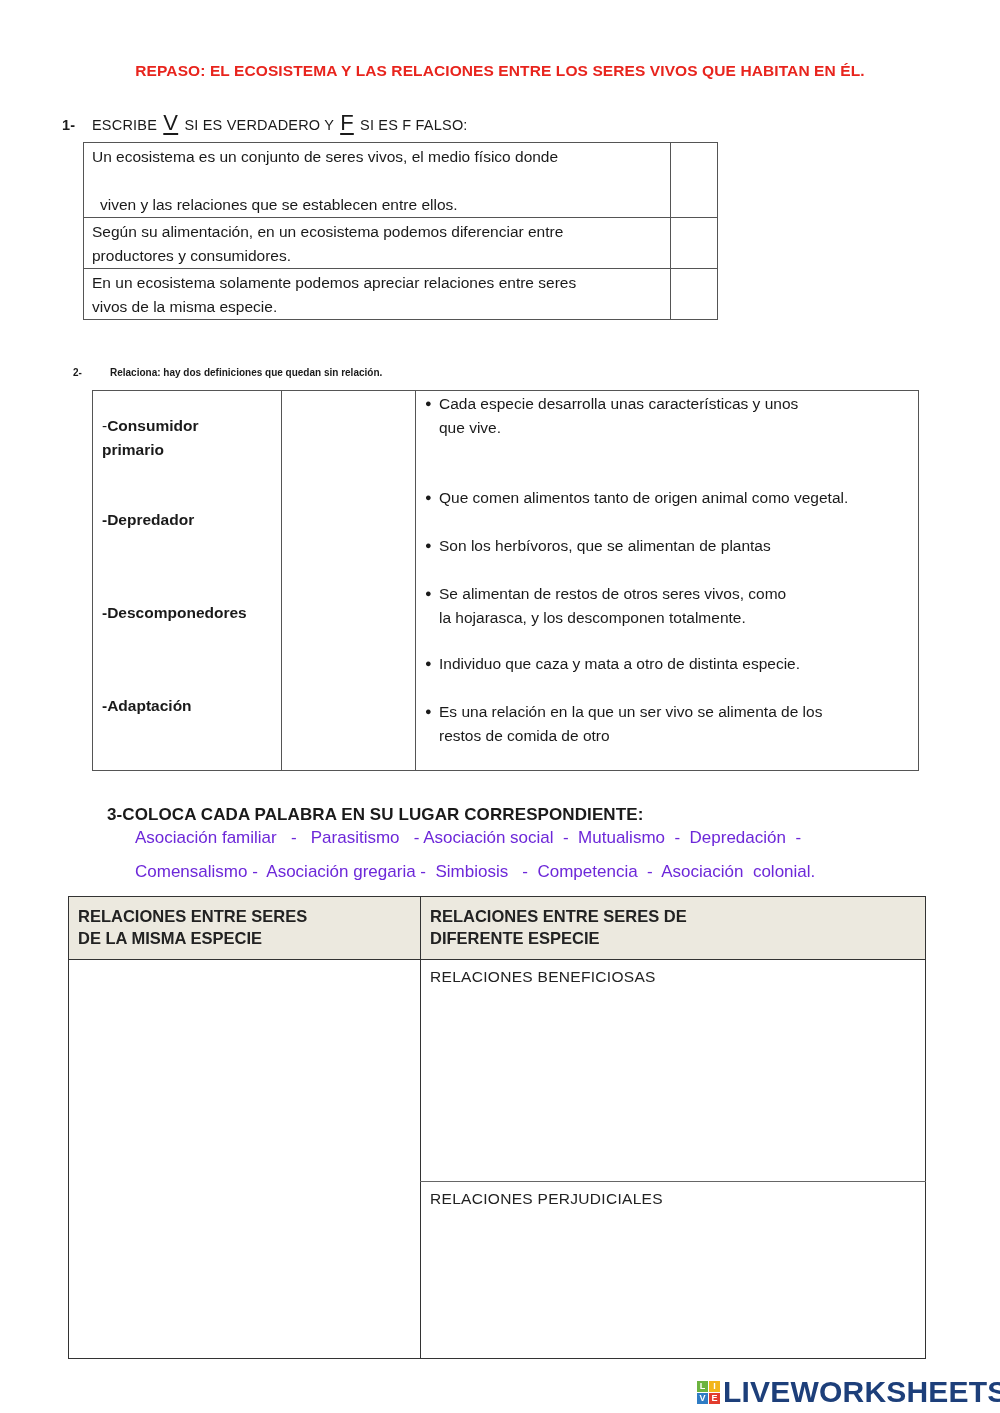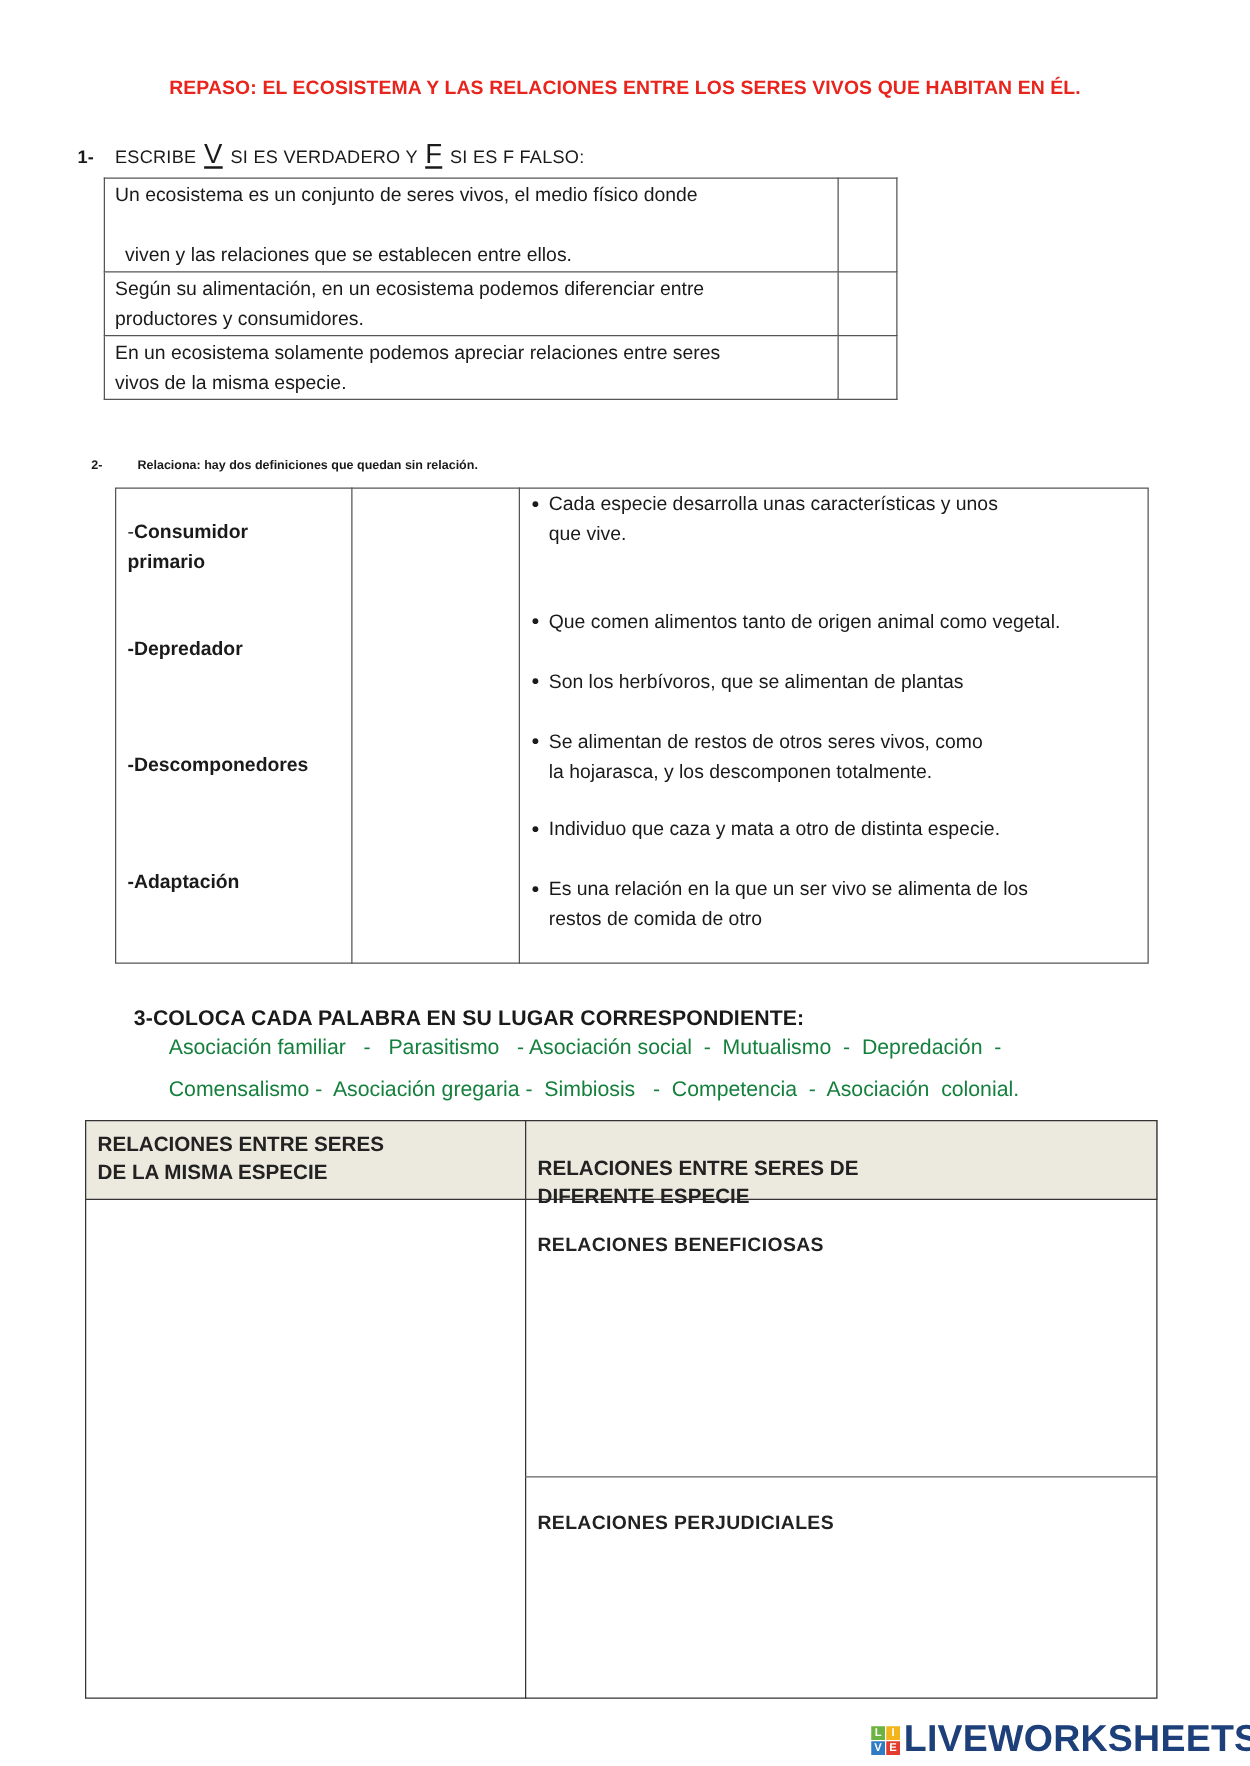--- a/index.html
+++ b/index.html
@@ -49,34 +49,34 @@
     .def { left: 425px; width: 480px; font-family: "Liberation Sans", sans-serif; font-size: 15.5px; line-height: 23.5px; }
     .def .bullet { position: absolute; left: 0; top: 0; font-size: 11px; }
     .def .txt { display: block; padding-left: 14px; }
 
     
     .s3-heading {
       left: 107px; top: 805px; font-family: "Liberation Sans", sans-serif; font-weight: bold;
       font-size: 17px; white-space: nowrap; letter-spacing: 0.1px;
     }
     .word-line {
-      left: 135px; font-family: "Liberation Sans", sans-serif; font-size: 17px; white-space: pre; color: #15803d;
+      left: 135px; font-family: "Liberation Sans", sans-serif; font-size: 17px; white-space: pre; color: #6d28d9;
     }
 
     .grid-outer { left: 68px; top: 896px; width: 858px; height: 463px; border: 1.3px solid #333; }
     .grid-header { left: 68px; top: 896px; width: 858px; height: 64px; background: #ece9df; border: 1.3px solid #333; }
     .grid-vdiv { left: 420px; top: 896px; width: 1.3px; height: 463px; background: #333; }
     .grid-hdiv { left: 420px; top: 1181px; width: 506px; height: 1.3px; background: #666; }
 
     .grid-head-text {
       font-family: "Liberation Sans", sans-serif; font-weight: bold; font-size: 16.5px; line-height: 22px;
       color: #222;
     }
     .sub-head {
-      font-family: "Liberation Sans", sans-serif; font-weight: bold; font-size: 15.5px; color: #222; letter-spacing: 0.3px; margin-top: 20px;
+      font-family: "Liberation Sans", sans-serif; font-weight: normal; font-size: 15.5px; color: #222; letter-spacing: 0.3px;
     }
 
     
     .drop-zone { background: transparent; }
 
     
     .logo { left: 697px; top: 1377px; display: flex; align-items: center; }
     .logo-grid { display: grid; grid-template-columns: 11px 11px; grid-template-rows: 11px 11px; gap: 1px; margin-right: 3px; }
     .logo-grid span {
       display: flex; align-items: center; justify-content: center;
@@ -180,21 +180,21 @@
 
 <div class="abs grid-outer"></div>
 <div class="abs grid-header"></div>
 <div class="abs grid-vdiv"></div>
 <div class="abs grid-hdiv"></div>
 
 <div class="abs grid-head-text" style="left:78px; top:905px;">
   <div>RELACIONES ENTRE SERES</div>
   <div>DE LA MISMA  ESPECIE</div>
 </div>
-<div class="abs grid-head-text" style="left:430px; top:905px;margin-top:19px;">
+<div class="abs grid-head-text" style="left:430px; top:905px;">
   <div>RELACIONES ENTRE SERES DE</div>
   <div>DIFERENTE ESPECIE</div>
 </div>
 
 <div class="abs sub-head" style="left:430px; top:968px;">RELACIONES  BENEFICIOSAS</div>
 <div class="abs sub-head" style="left:430px; top:1190px;">RELACIONES  PERJUDICIALES</div>
 
 <div class="abs drop-zone" style="left:70px; top:961px; width:349px; height:396px;"></div>
 <div class="abs drop-zone" style="left:422px; top:992px; width:502px; height:188px;"></div>
 <div class="abs drop-zone" style="left:422px; top:1214px; width:502px; height:143px;"></div>

